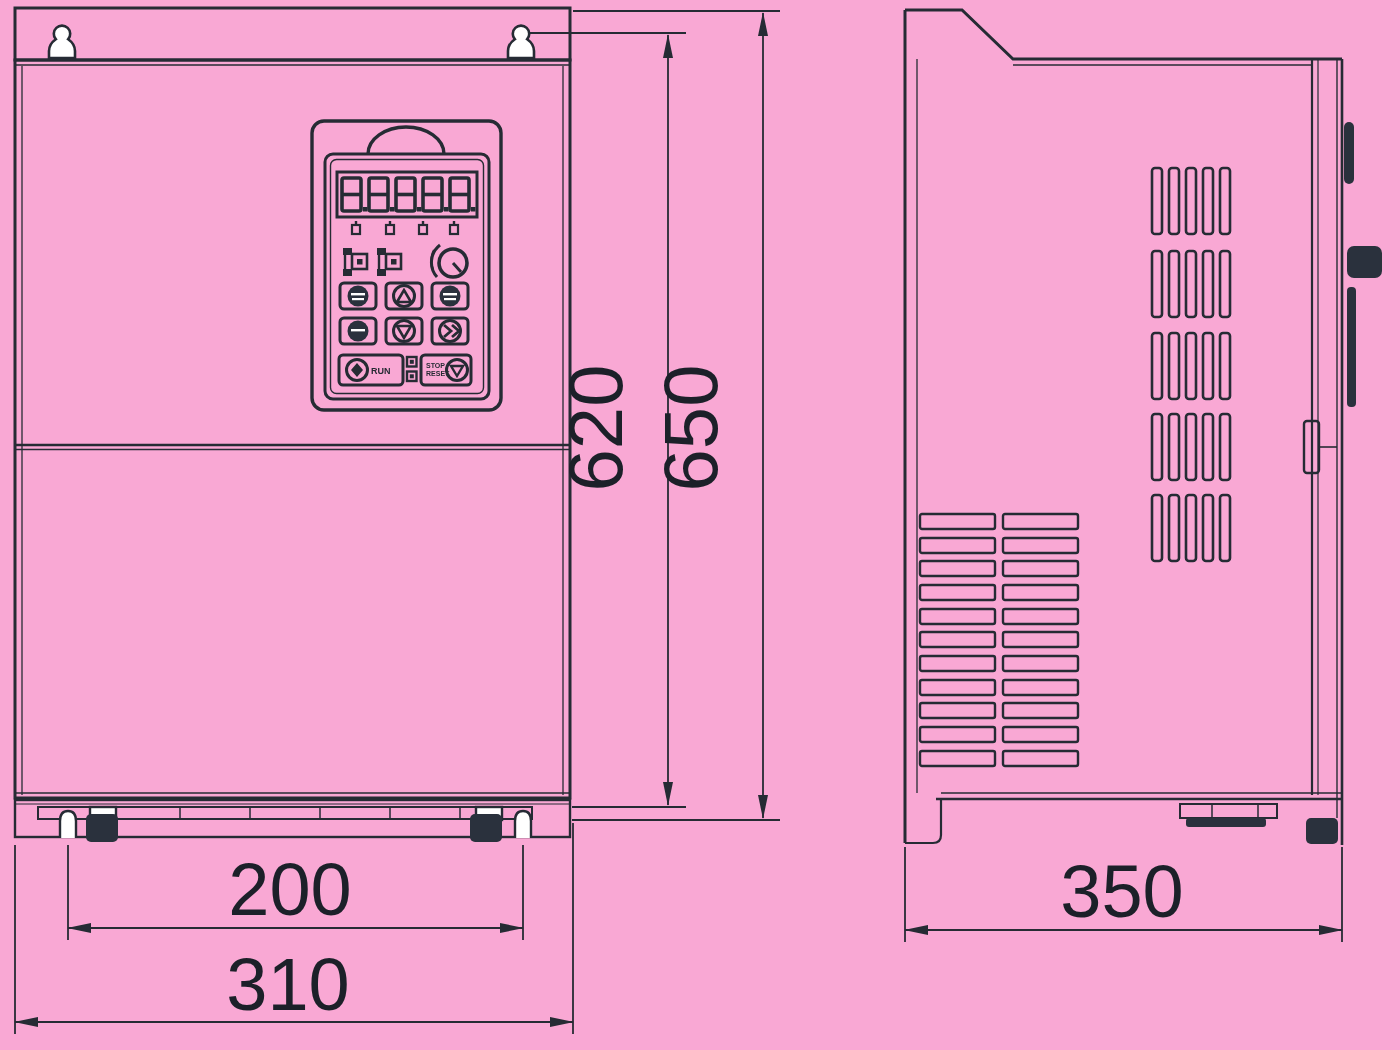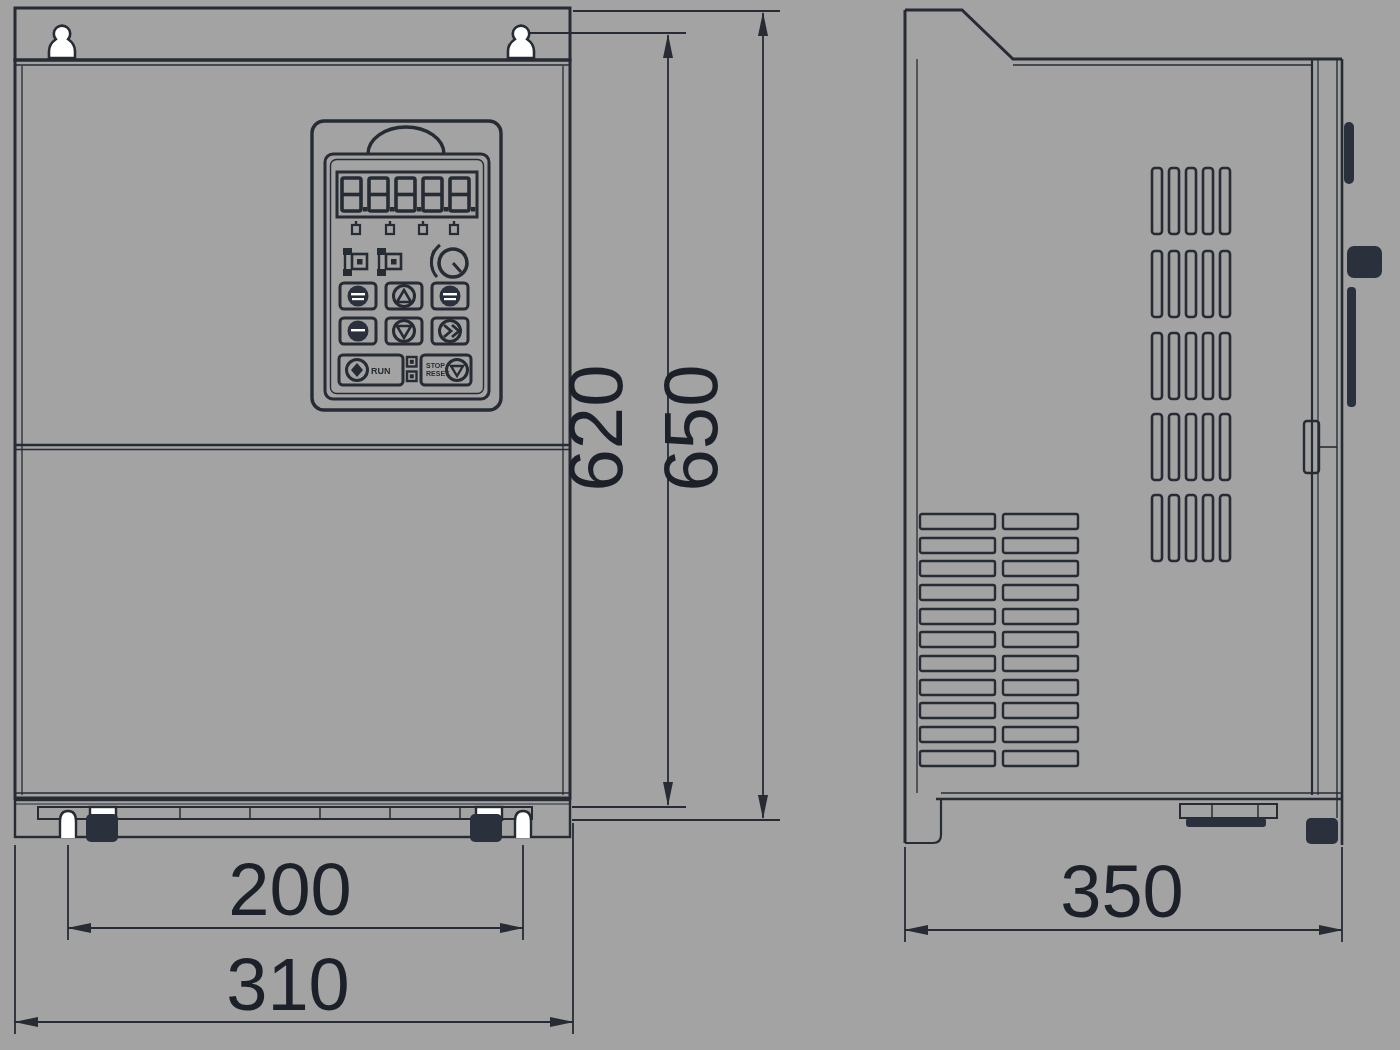--- a/index.html
+++ b/index.html
@@ -1,16 +1,16 @@
 <!DOCTYPE html>
 <html><head>
 <meta charset="utf-8">
 <style>
   html,body{margin:0;padding:0;background:#ffffff;}
-  .page{width:1400px;height:1050px;background:#a3a3a3;overflow:hidden;text-align:right;}
+  .page{width:1400px;height:1050px;background:#f9a8d4;overflow:hidden;text-align:right;}
   svg{display:block;font-family:"Liberation Sans",sans-serif;}
   .ln{stroke:#262b34;fill:none;}
   .fw{fill:#ffffff;stroke:#262b34;}
   .fd{fill:#2a313d;stroke:none;}
   .fl{fill:#262b34;stroke:none;}
   .dimtxt{font-family:"Liberation Sans",sans-serif;font-size:74px;fill:#1c2029;}
   .dimtxtv{font-family:"Liberation Sans",sans-serif;font-size:76px;fill:#1c2029;}
   .microtxt{font-family:"Liberation Sans",sans-serif;font-weight:bold;fill:#262b34;}
 </style>
 </head>

